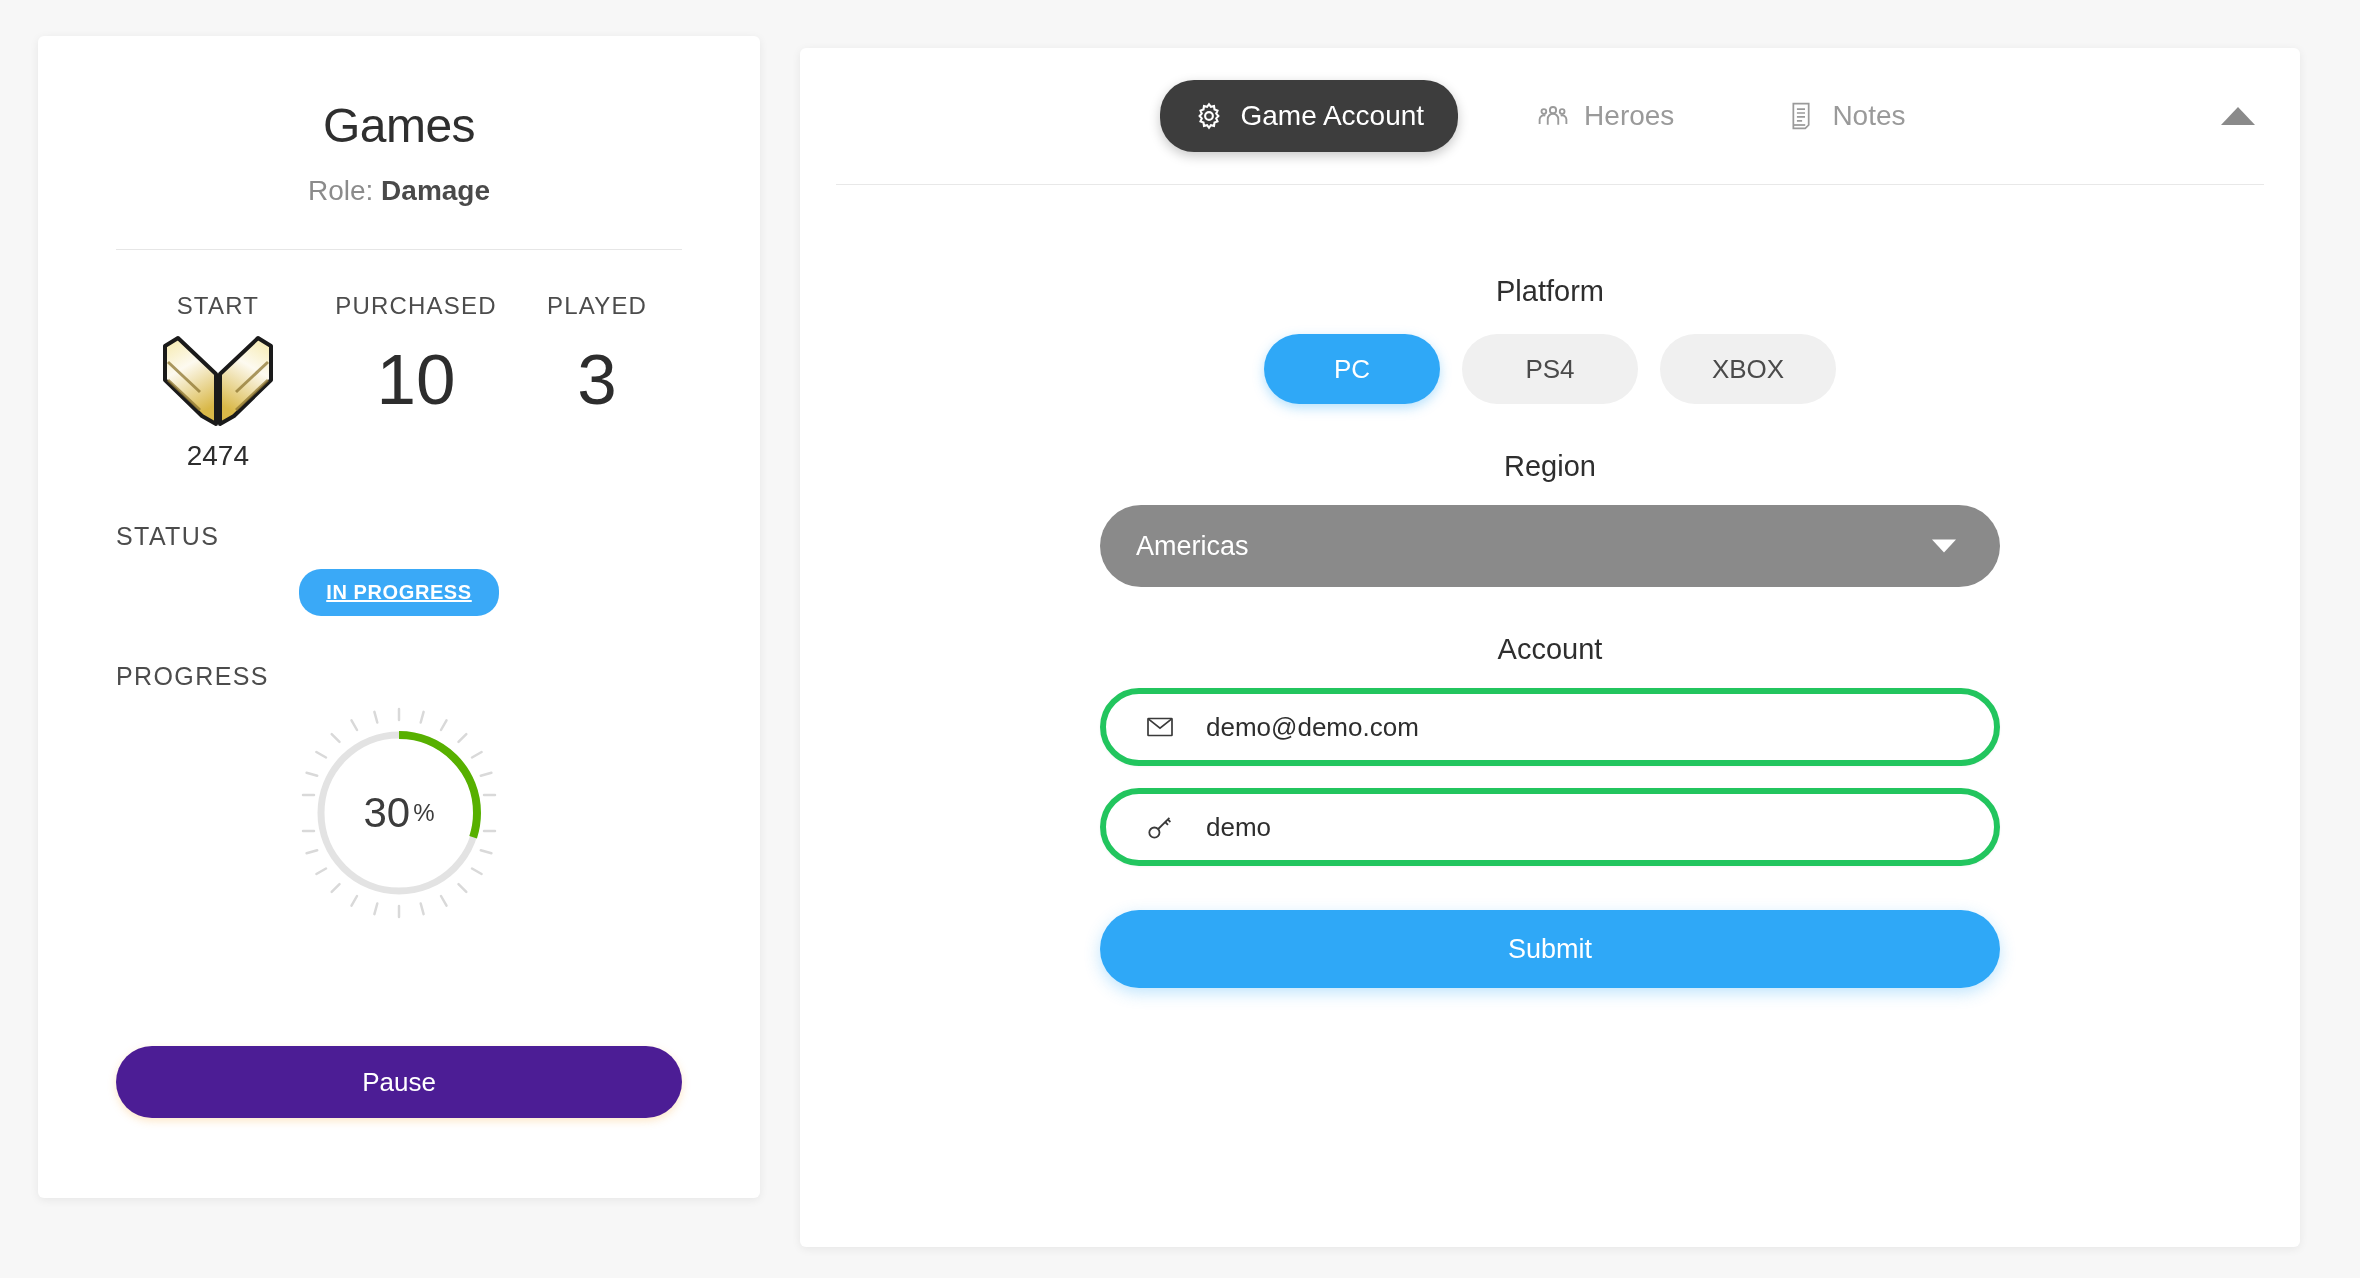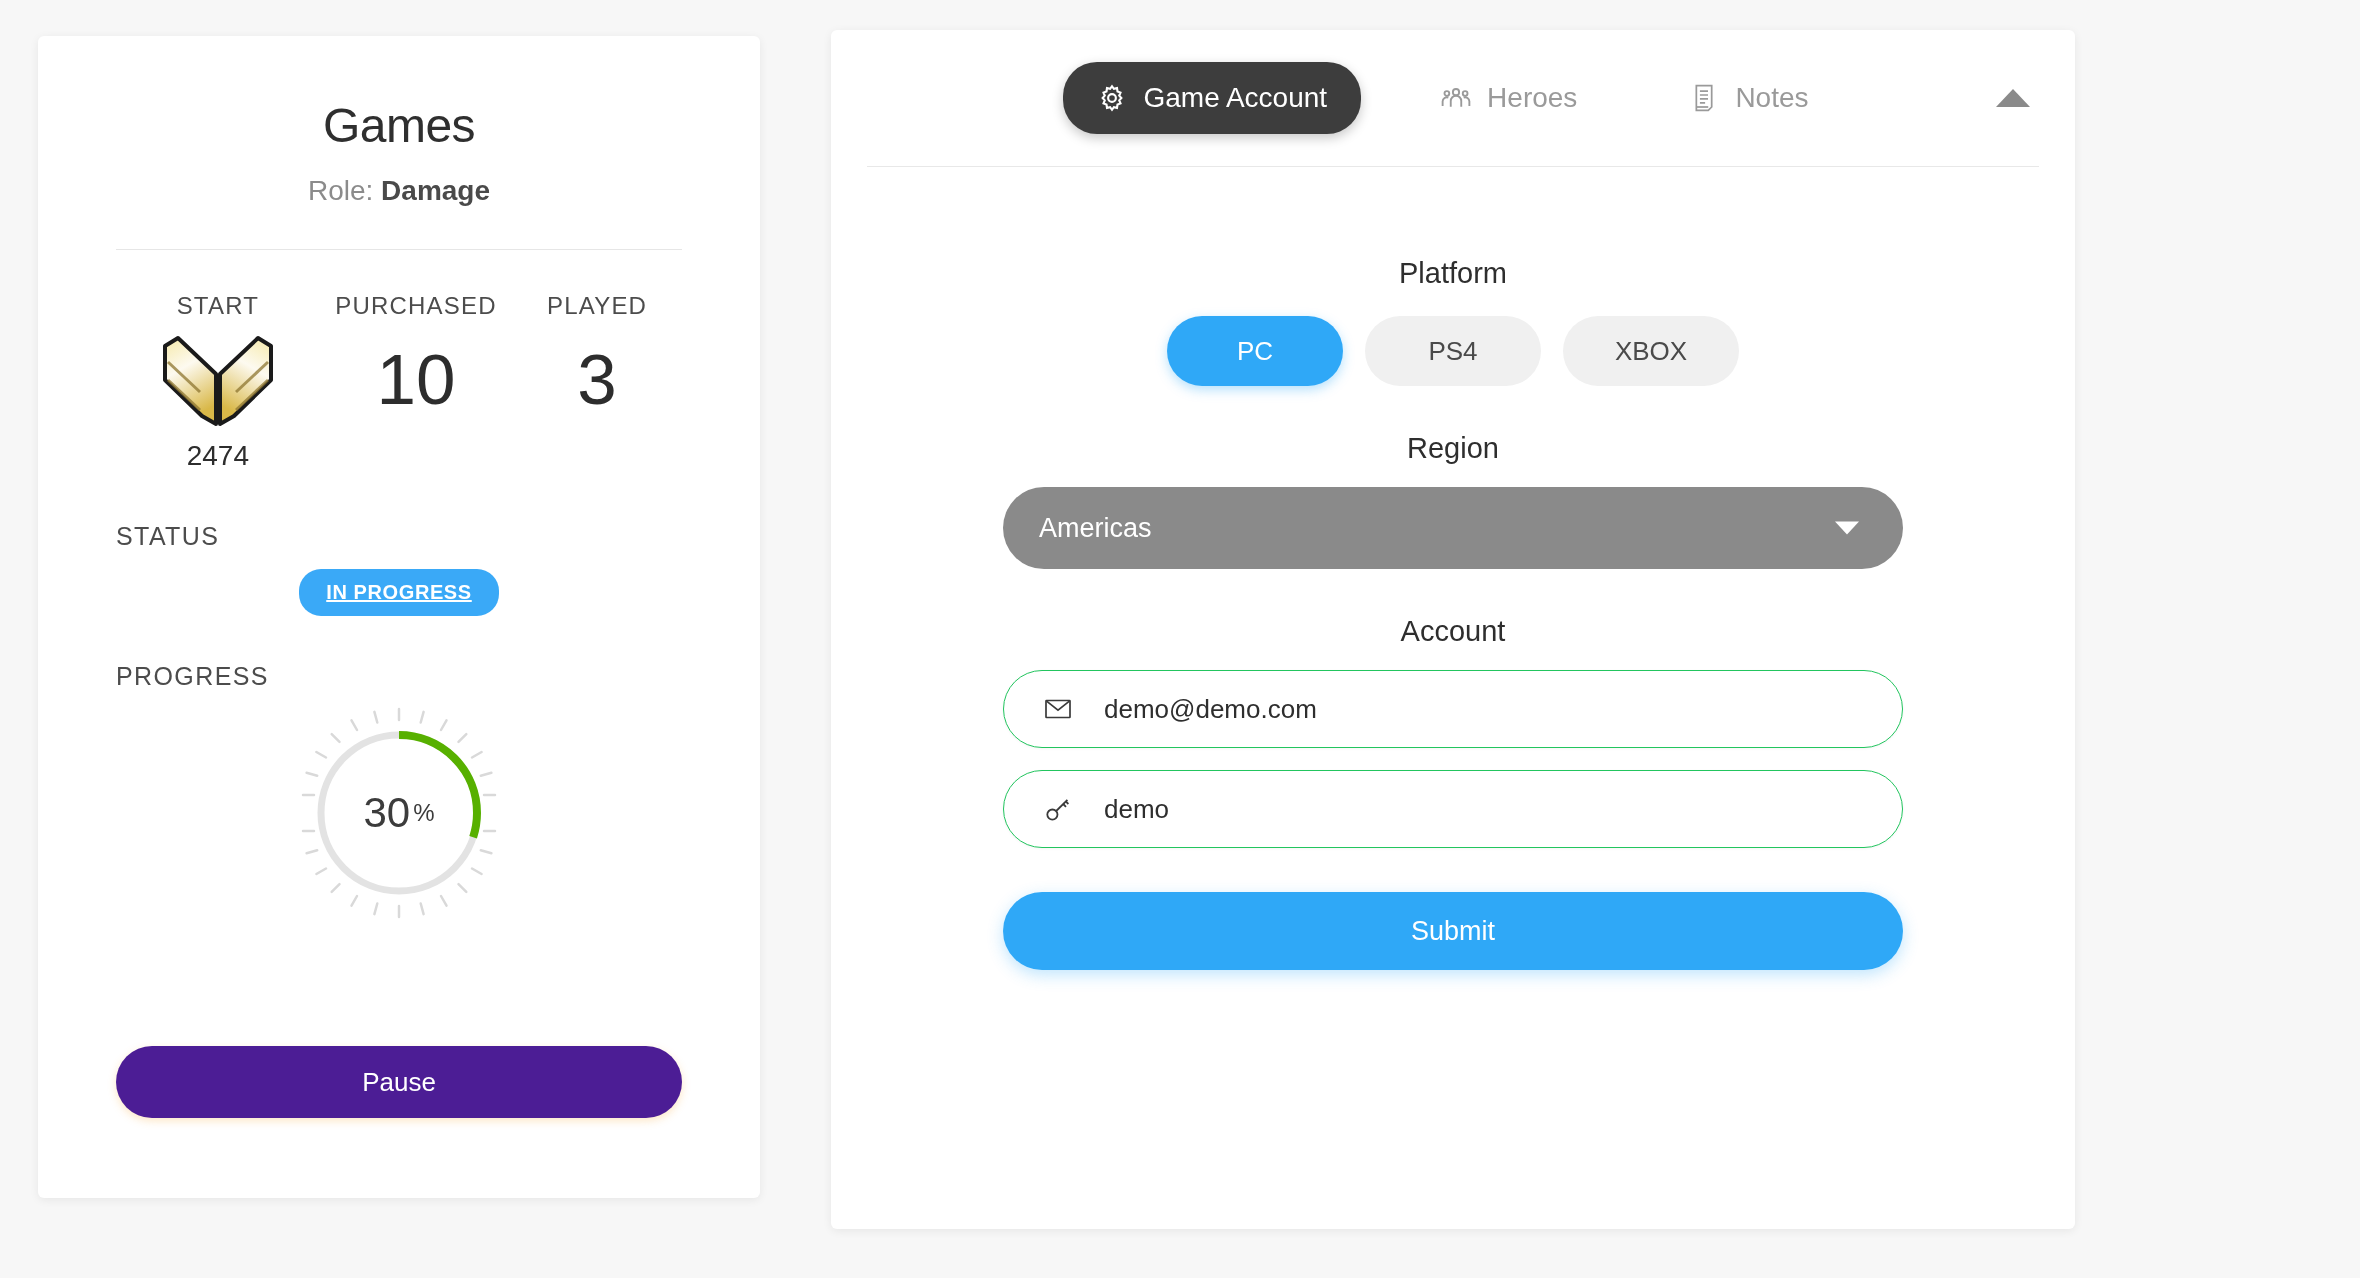--- a/index.html
+++ b/index.html
@@ -167,27 +167,26 @@
     font-size: 26px;
     font-family: "Liberation Sans", sans-serif;
     cursor: pointer;
     box-shadow: 0 3px 9px rgba(249,169,57,0.28);
   }
 
   
   .right-card {
     position: absolute;
     left: 800px;
-    top: 30px;
-    width: 1244px;
+    top: 48px;
+    width: 1500px;
     height: 1199px;
     background: #ffffff;
     border-radius: 6px;
     box-shadow: 0 2px 10px rgba(0,0,0,0.07);
-    margin-left: 31px;
   }
 
   .tabs-bar {
     position: relative;
     height: 136px;
     display: flex;
     align-items: center;
     justify-content: center;
     gap: 46px;
     padding: 0 40px;
@@ -318,21 +317,21 @@
     border-top: 13px solid #ffffff;
   }
 
   .account-label { margin-top: 46px; }
 
   .input-row {
     width: 900px;
     height: 78px;
     margin: 22px auto 0;
     background: #ffffff;
-    border: 1px solid #22c55e;
+    border: 6px solid #22c55e;
     border-radius: 39px;
     display: flex;
     align-items: center;
     padding: 16px 34px;
     box-shadow: 0 1px 3px rgba(0,0,0,0.04);
   }
   .input-row .ico {
     width: 40px;
     display: flex;
     align-items: center;

